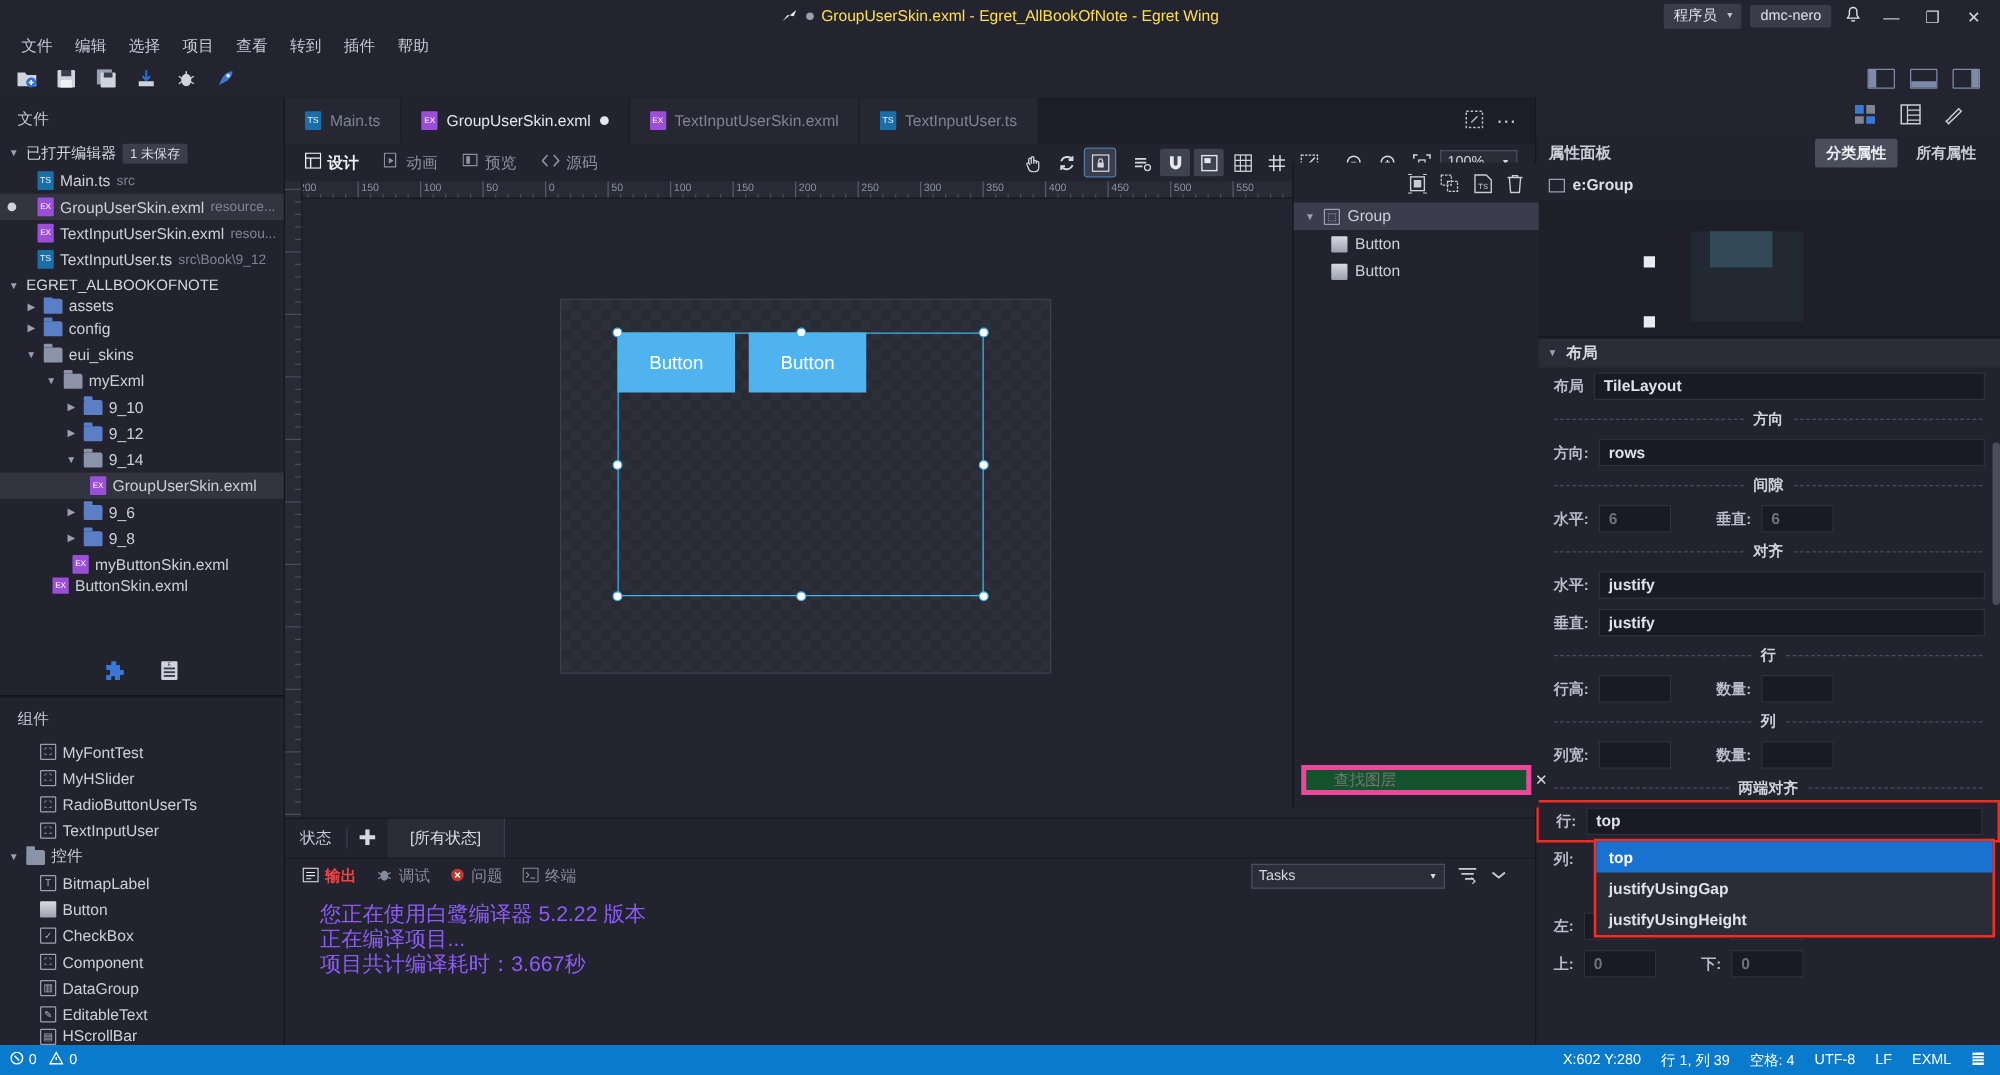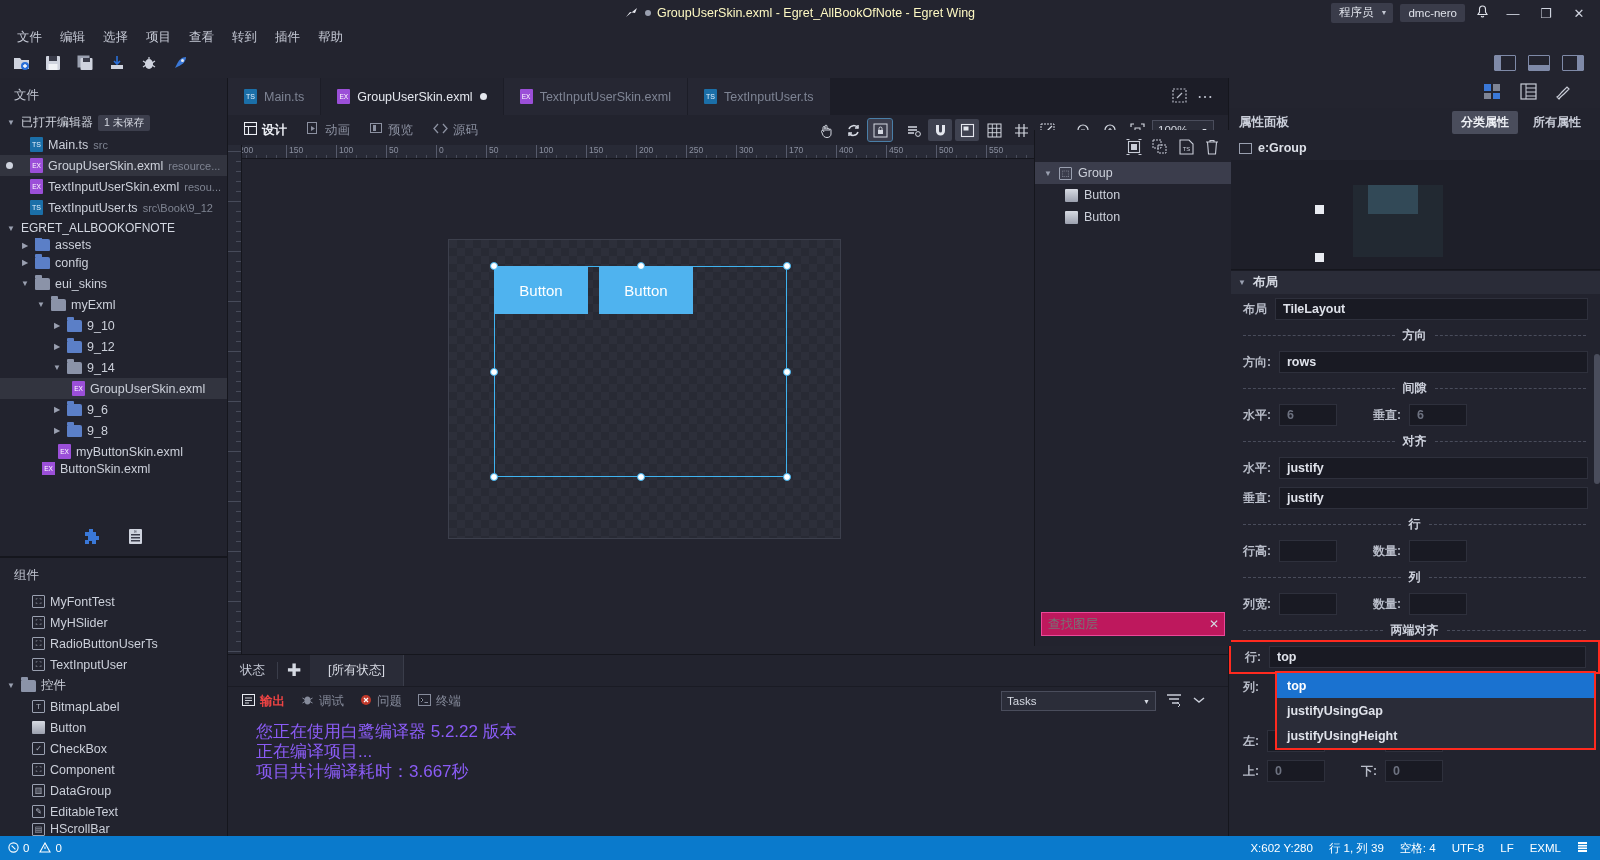--- a/index.html
+++ b/index.html
@@ -13,21 +13,21 @@
   }
   .app { position: relative; width: 1600px; height: 860px; display: flex; flex-direction: column; }
 
   
   .titlebar {
     height: 26px; background: #23242f; display: flex; align-items: center;
     position: relative; flex: 0 0 26px;
   }
   .title-center {
     position: absolute; left: 0; right: 0; text-align: center;
-    font-size: 12.5px; color: #fef9c3; pointer-events: none;
+    font-size: 12.5px; color: #fde047; pointer-events: none;
     display: flex; align-items: center; justify-content: center; gap: 6px;
   }
   .egret-logo { display: inline-block; width: 14px; height: 12px; position: relative; }
   .dirty-dot { width: 6px; height: 6px; border-radius: 50%; background: #9aa0b0; display: inline-block; }
   .title-right {
     margin-left: auto; display: flex; align-items: center; gap: 7px;
     padding-right: 8px; position: relative; z-index: 3;
   }
   .role-chip {
     background: #3a3c4a; color: #dfe2ea; font-size: 11.5px;
@@ -157,22 +157,22 @@
 
   
   .outline { width: 197px; flex: 0 0 197px; background: #22232e; border-left: 1px solid #15161d;
     display: flex; flex-direction: column; position: relative; }
   .outline-tools { display: flex; justify-content: flex-end; gap: 8px; padding: 8px 10px 6px 0; }
   .otool { width: 18px; height: 18px; display: flex; align-items: center; justify-content: center; }
   .olrow { display: flex; align-items: center; gap: 6px; height: 22px; padding: 0 8px; font-size: 12.5px;
     color: #ccd0da; }
   .olrow.selected { background: #3b3d4c; }
   .find-layer { position: absolute; left: 6px; right: 6px; bottom: 10px; height: 24px;
-    background: #be185d; border: 1px solid #ec4899; display: flex; align-items: center;
-    padding: 0 6px; }
+    background: #14532d; border: 4px solid #ec4899; display: flex; align-items: center;
+    padding: 0 22px; }
   .find-layer input { flex: 1; background: transparent; border: none; outline: none;
     color: #b9bdc9; font-size: 12.5px; font-family: "Liberation Sans", sans-serif; }
 
   
   .bottom-panel { height: 182px; flex: 0 0 182px; background: #22232e; border-top: 1px solid #15161d;
     display: flex; flex-direction: column; }
   .state-row { height: 32px; display: flex; align-items: stretch; border-bottom: 1px solid #1a1b24; }
   .state-label { display: flex; align-items: center; padding: 0 12px; font-size: 12.5px; color: #c6cad6; }
   .vline { width: 1px; background: #3a3d4a; margin: 7px 0; }
   .plusbtn { display: flex; align-items: center; justify-content: center; width: 32px; font-size: 17px;
@@ -729,21 +729,21 @@
             <div class="rtick minor" style="left: 488px;"></div>
             <div class="rtick minor" style="left: 498px;"></div>
             <div class="rtick" style="left: 508px;">
               <span>300</span>
             </div>
             <div class="rtick minor" style="left: 518px;"></div>
             <div class="rtick minor" style="left: 528px;"></div>
             <div class="rtick minor" style="left: 538px;"></div>
             <div class="rtick minor" style="left: 548px;"></div>
             <div class="rtick" style="left: 558px;">
-              <span>170</span>
+              <span>350</span>
             </div>
             <div class="rtick minor" style="left: 568px;"></div>
             <div class="rtick minor" style="left: 578px;"></div>
             <div class="rtick minor" style="left: 588px;"></div>
             <div class="rtick minor" style="left: 598px;"></div>
             <div class="rtick" style="left: 608px;">
               <span>400</span>
             </div>
             <div class="rtick minor" style="left: 618px;"></div>
             <div class="rtick minor" style="left: 628px;"></div>

